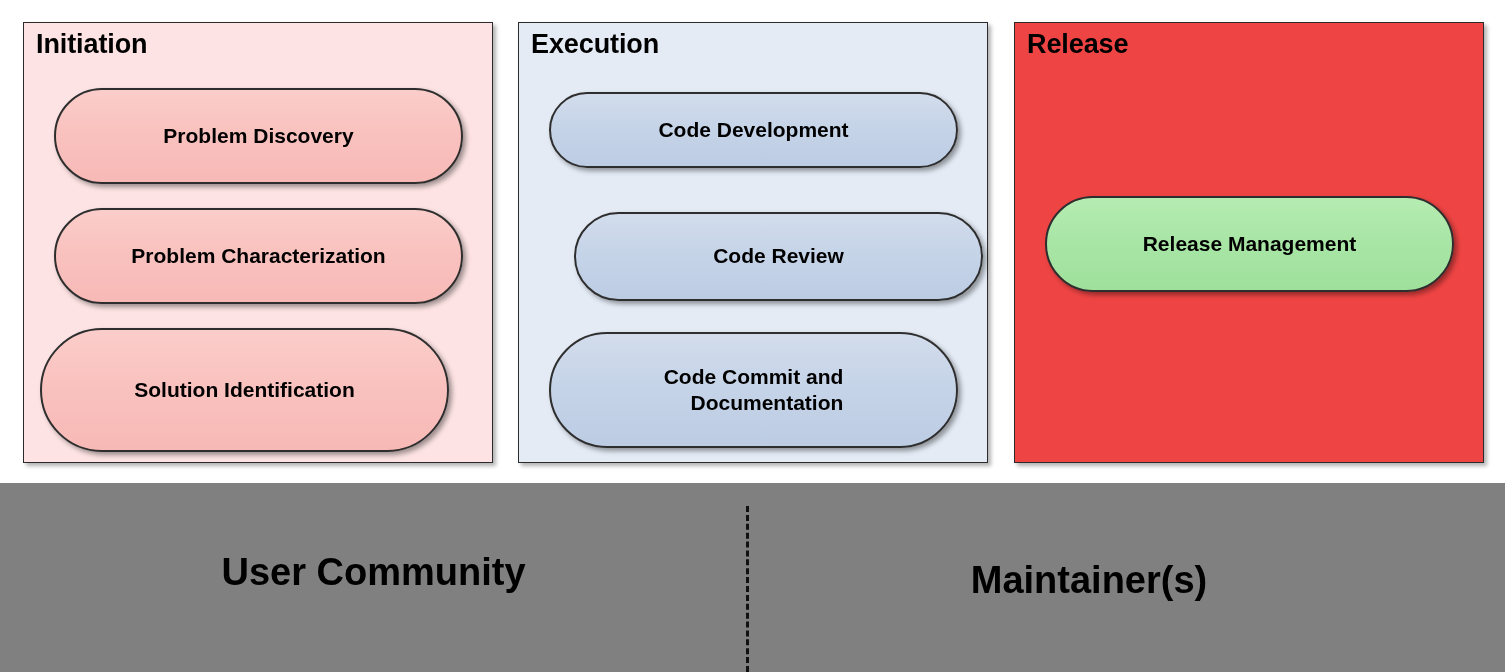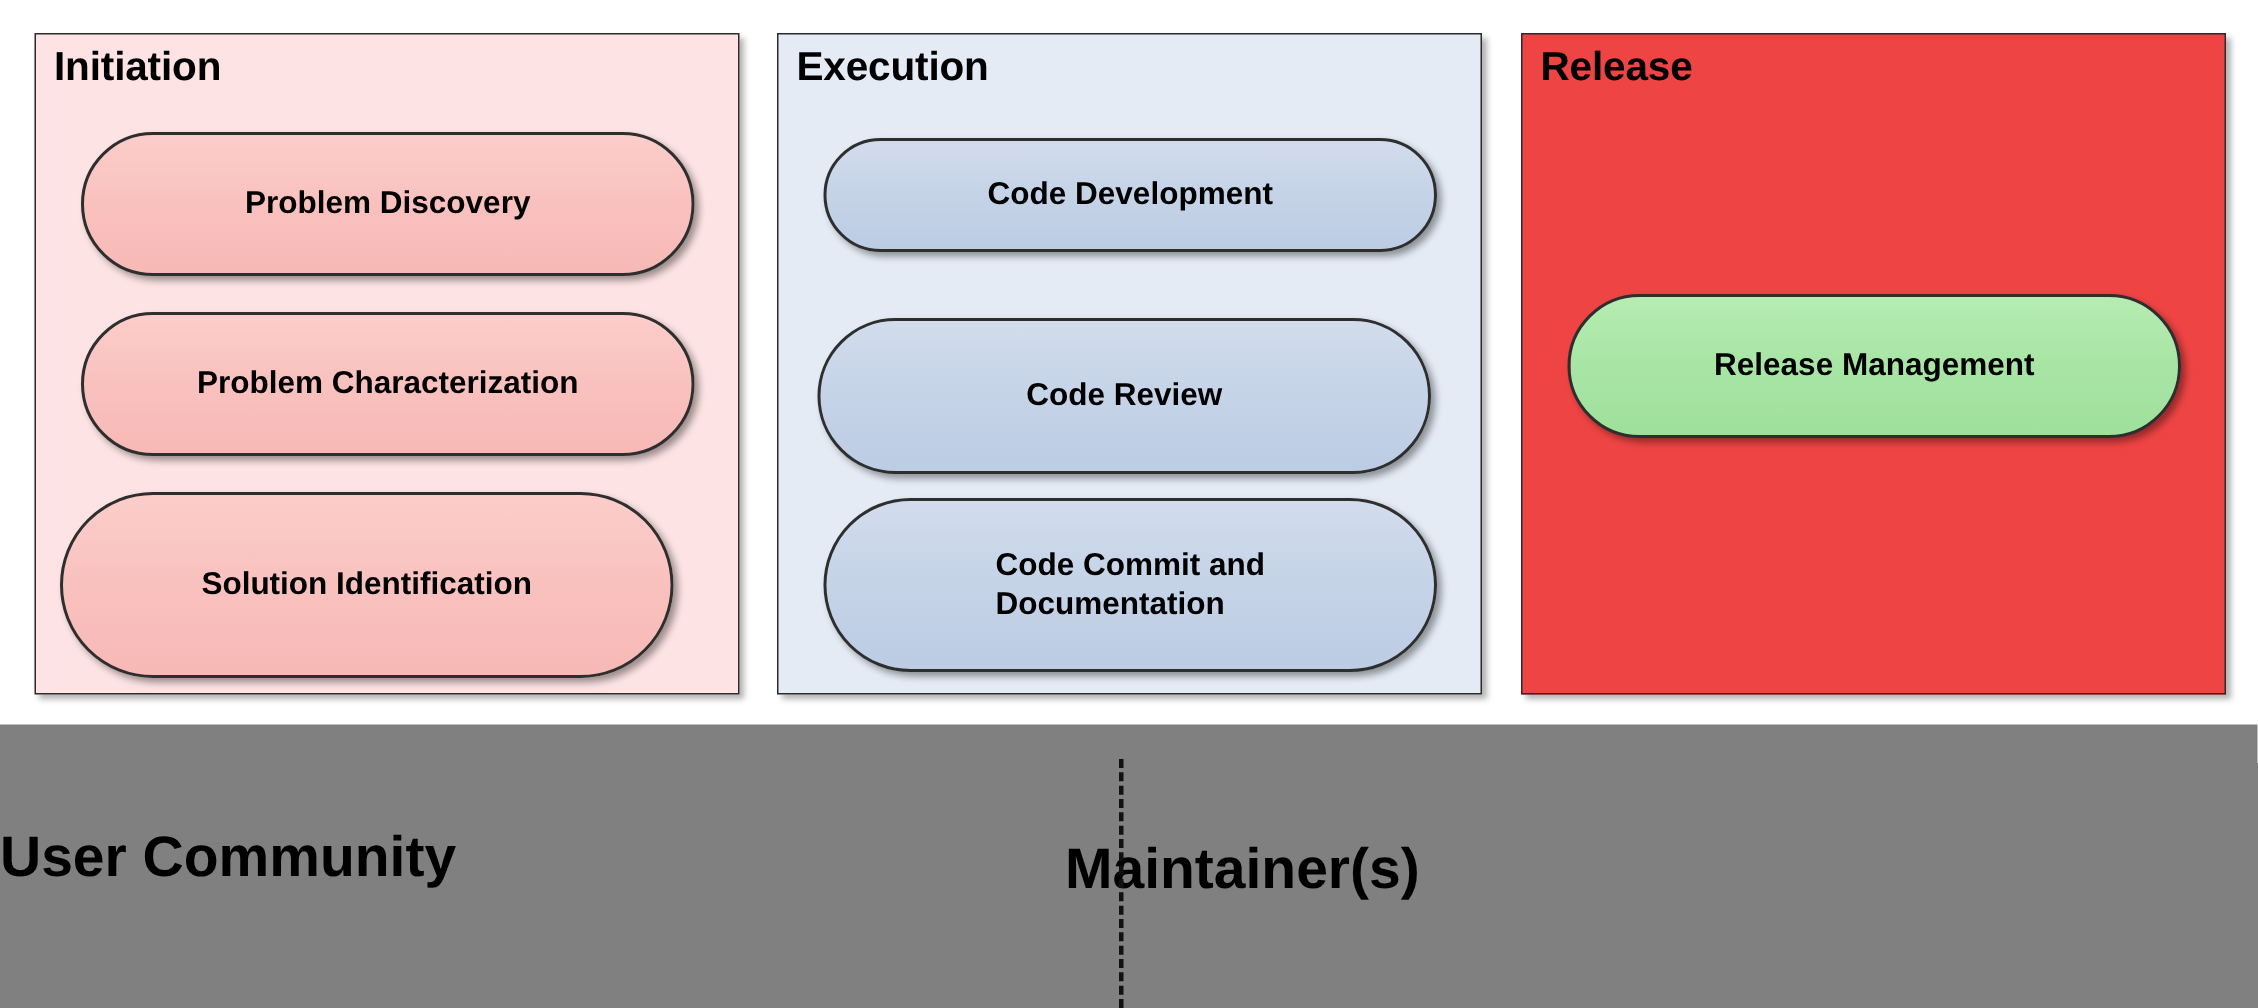--- a/index.html
+++ b/index.html
@@ -50,21 +50,21 @@
 
   
   .pill {
     position: absolute;
     box-sizing: border-box;
     border: 2px solid #2e2e2e;
     border-radius: 999px;
     display: flex;
     align-items: center;
     justify-content: center;
-    text-align: left;
+    text-align: right;
     font-size: 21px;
     font-weight: bold;
     color: #000000;
     line-height: 1.25;
     box-shadow: 3px 3px 5px rgba(0,0,0,0.38);
     padding: 0 26px;
   }
   .pill-pink {
     background: linear-gradient(to bottom, #fbcdca 0%, #f9c2bf 45%, #f7b9b6 100%);
   }
@@ -75,41 +75,42 @@
     background: linear-gradient(to bottom, #b6ecb2 0%, #a9e6a6 45%, #9fe09c 100%);
   }
 
   
   #pill-problem-discovery       { left: 54px; top: 88px;  width: 409px; height: 96px; }
   #pill-problem-characterization{ left: 54px; top: 208px; width: 409px; height: 96px; }
   #pill-solution-identification { left: 40px; top: 328px; width: 409px; height: 124px; }
 
   
   #pill-code-development        { left: 549px; top: 92px;  width: 409px; height: 76px; }
-  #pill-code-review             { left: 545px; top: 212px; width: 409px; height: 104px; }
+  #pill-code-review             { left: 574px; top: 212px; width: 409px; height: 89px; }
   #pill-code-commit             { left: 549px; top: 332px; width: 409px; height: 116px; }
 
   
   #pill-release-management      { left: 1045px; top: 196px; width: 409px; height: 96px; }
 
   
   #actor-band {
     position: absolute;
     left: 0;
     top: 483px;
     width: 1505px;
     height: 189px;
     background: #808080;
   }
   .actor-label {
     position: absolute;
     top: 552px;
     font-size: 38px;
     font-weight: bold;
     color: #000000;
+    text-align: center;
     white-space: nowrap;
     line-height: 1.1;
   }
   #actor-user-community { left: 0px;   width: 747px; }
   #actor-maintainers    { left: 710px; width: 758px; top: 560px; }
 
   #actor-divider {
     position: absolute;
     left: 746px;
     top: 506px;

